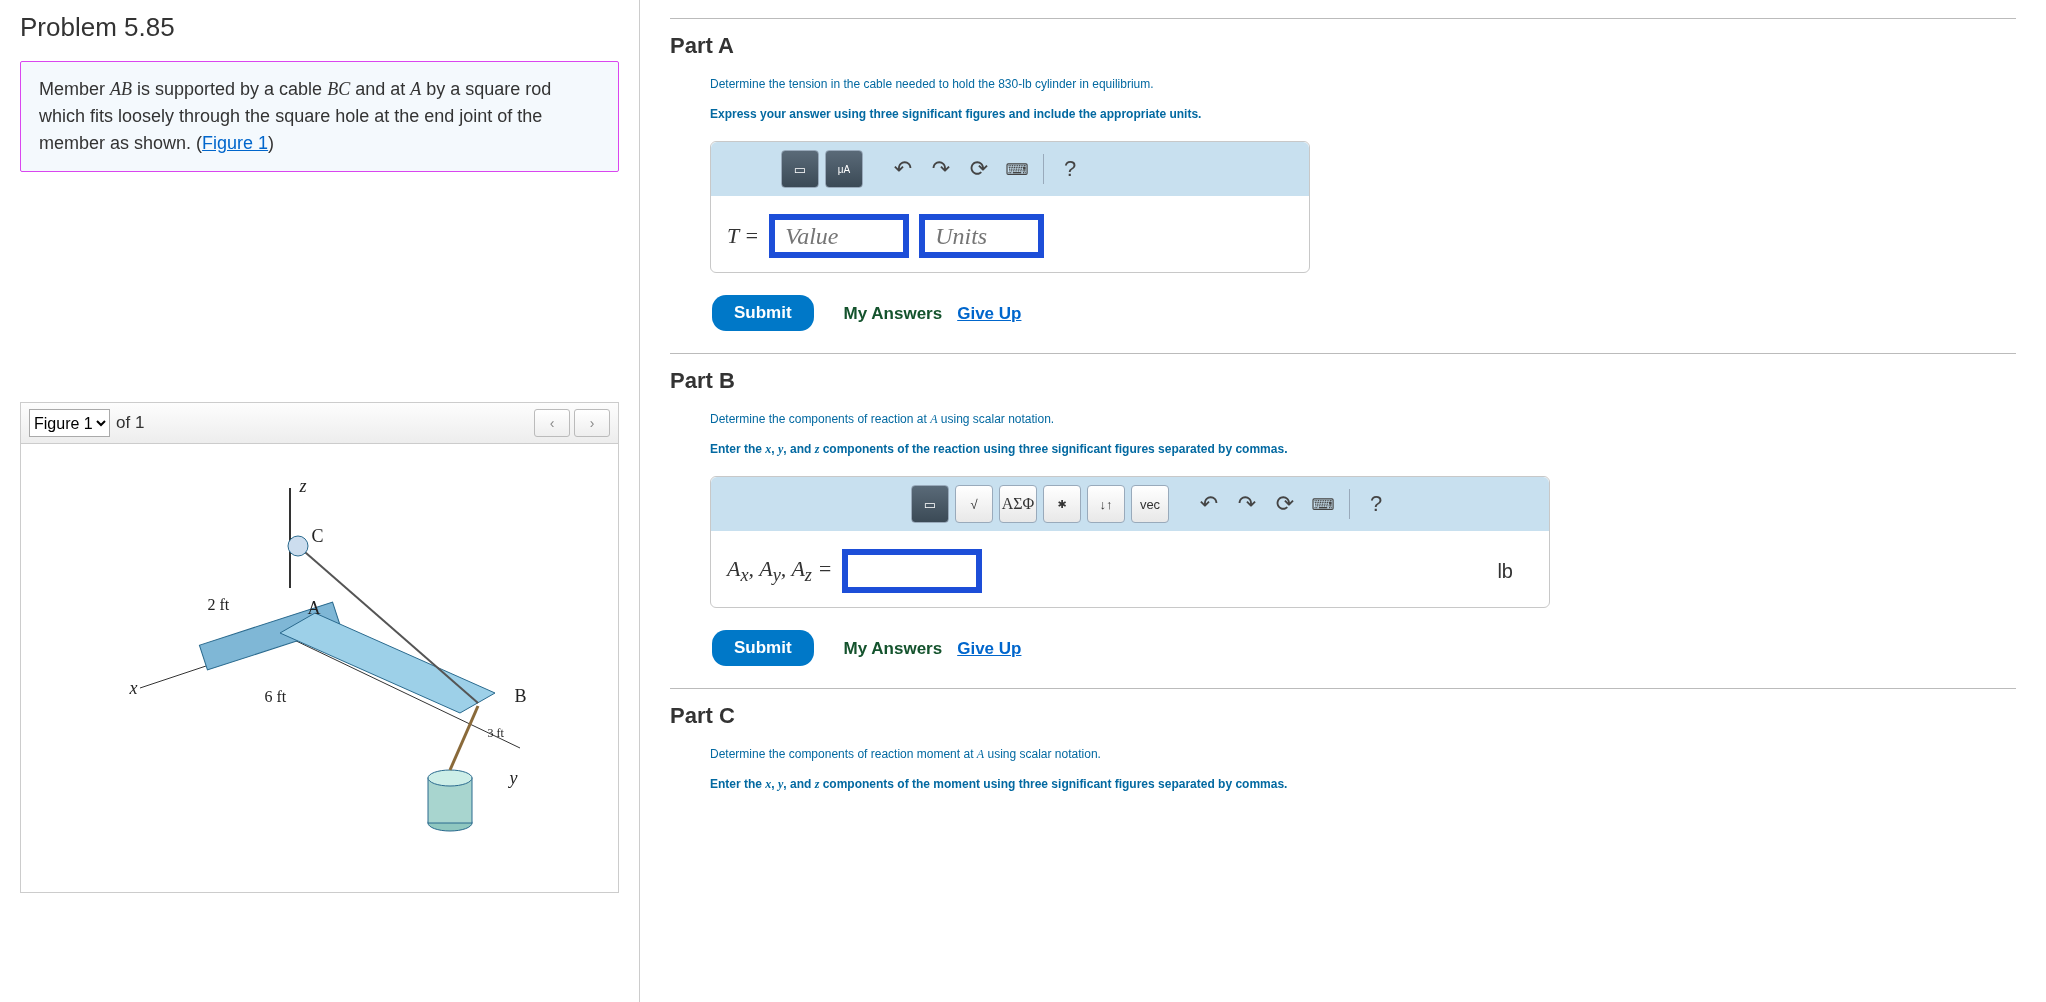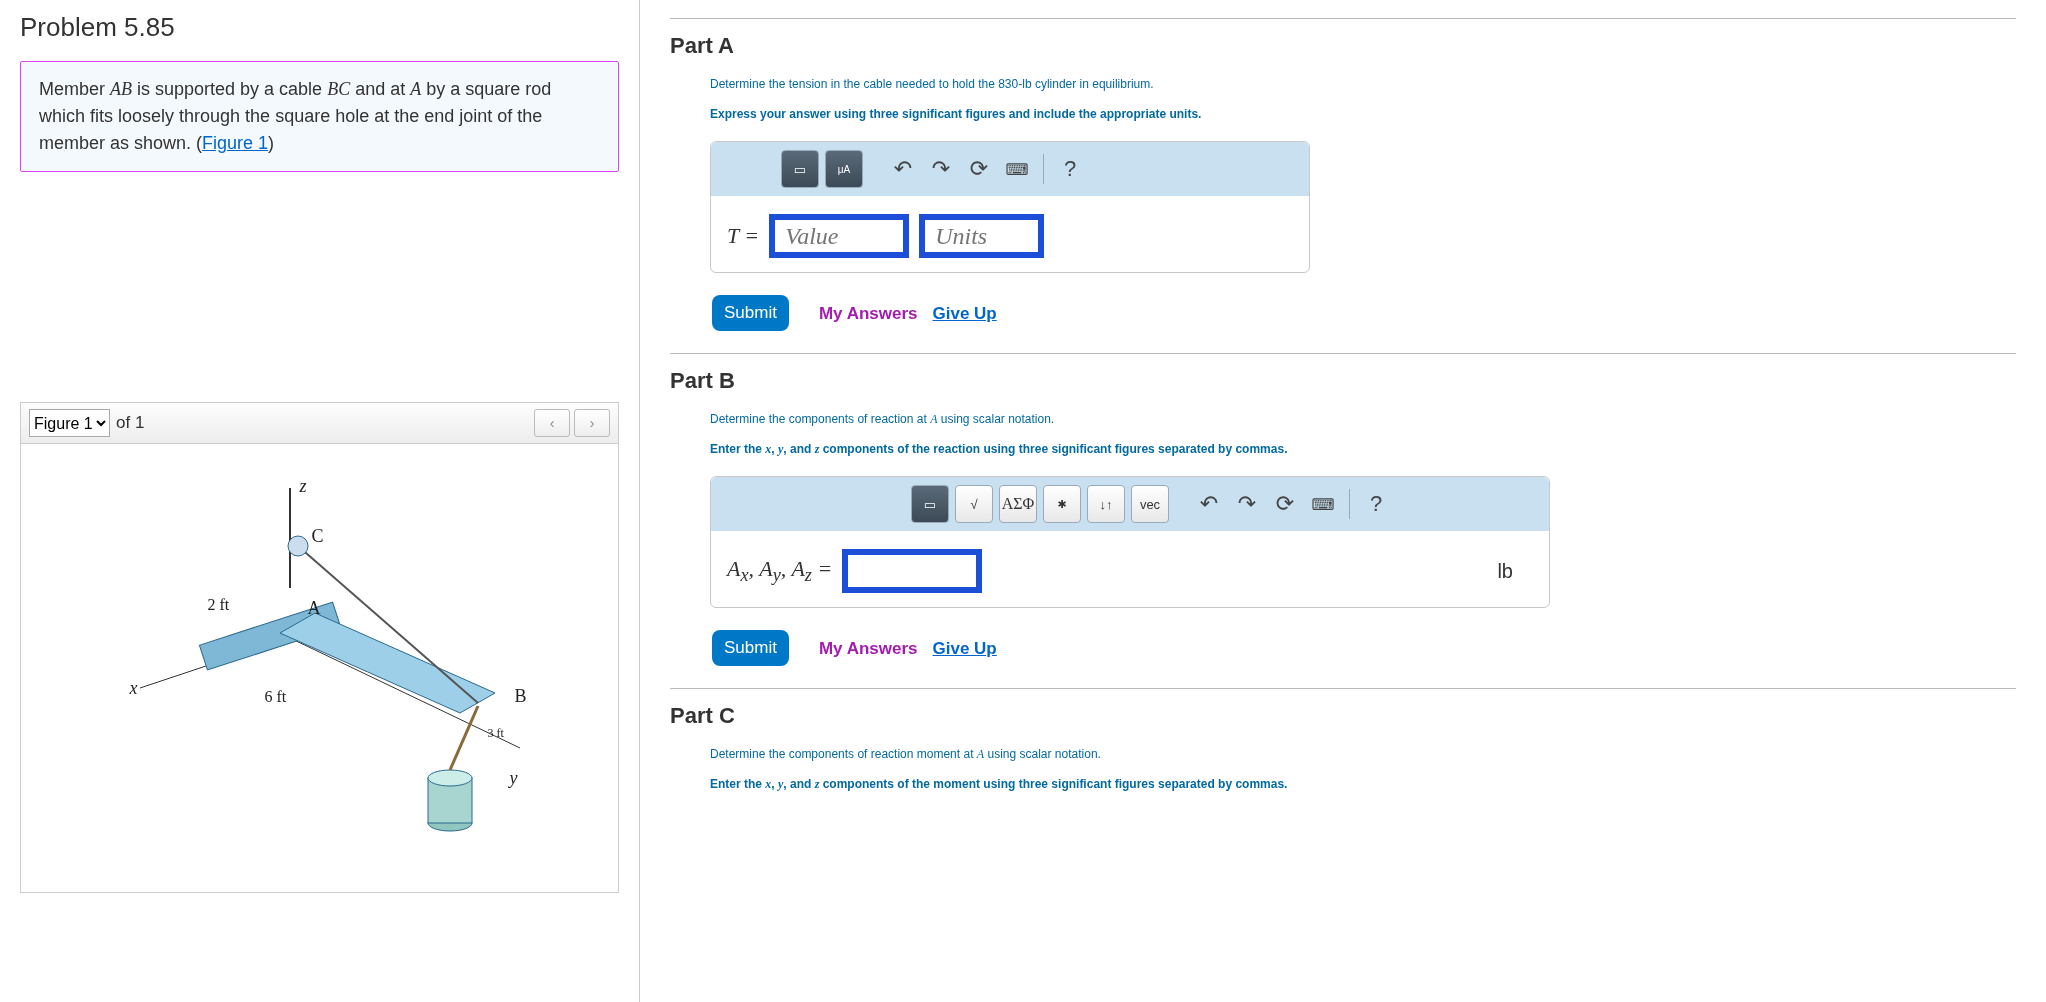--- a/index.html
+++ b/index.html
@@ -155,27 +155,27 @@
     display:flex;
     align-items:center;
     gap: 30px;
     margin-top: 22px;
     padding-left: 2px;
   }
   .submit-btn {
     background: #0078c8;
     color: #fff;
     border: none;
-    padding: 8px 12px;
+    padding: 8px 22px;
     font-size: 17px;
-    font-weight: normal;
-    border-radius: 8px;
+    font-weight: bold;
+    border-radius: 14px;
     cursor: pointer;
   }
-  .my-answers { font-weight: bold; font-size: 17px; color:#a21caf; }
+  .my-answers { font-weight: bold; font-size: 17px; color:#14532d; }
   .giveup-link { color:#0066cc; text-decoration: underline; font-weight:bold; font-size:17px; cursor:pointer; }
   .greek-btn { font-family: 'Times New Roman', serif; font-size: 16px;}
 </style>
 </head>
 <body>
 
 <div class="left-panel">
   <h1 class="problem-title">Problem 5.85</h1>
 
   <div class="problem-desc-box">

